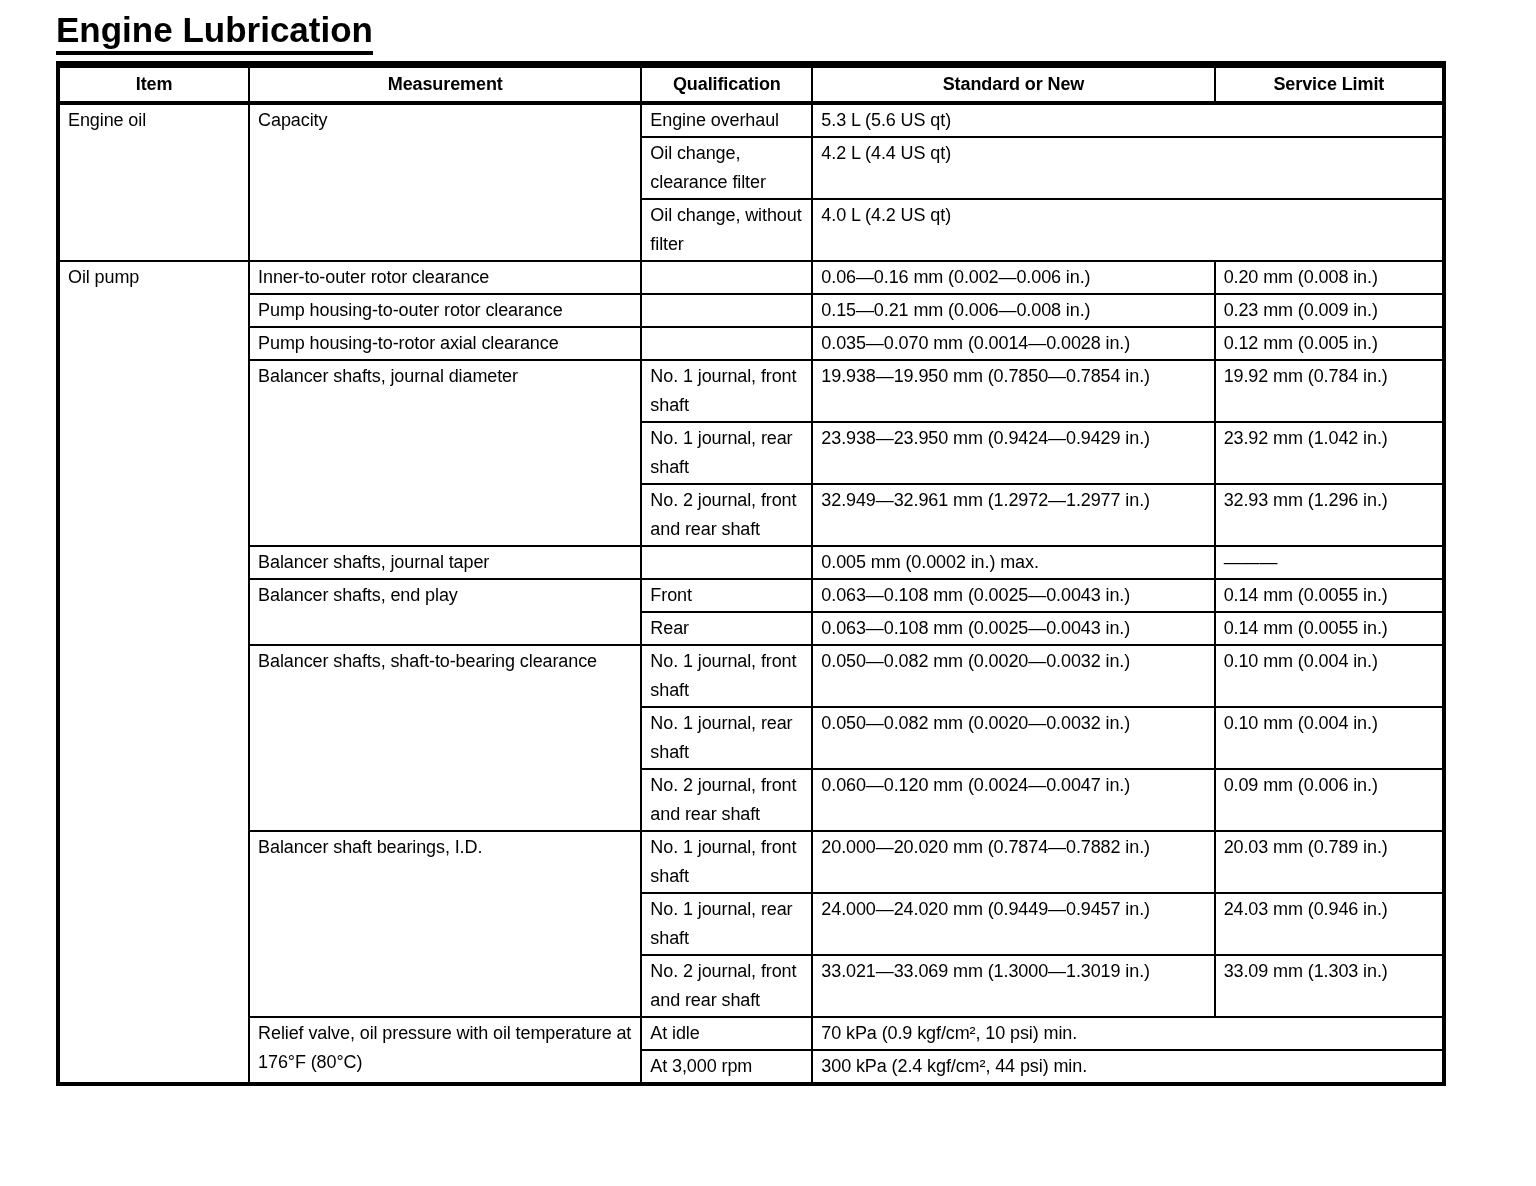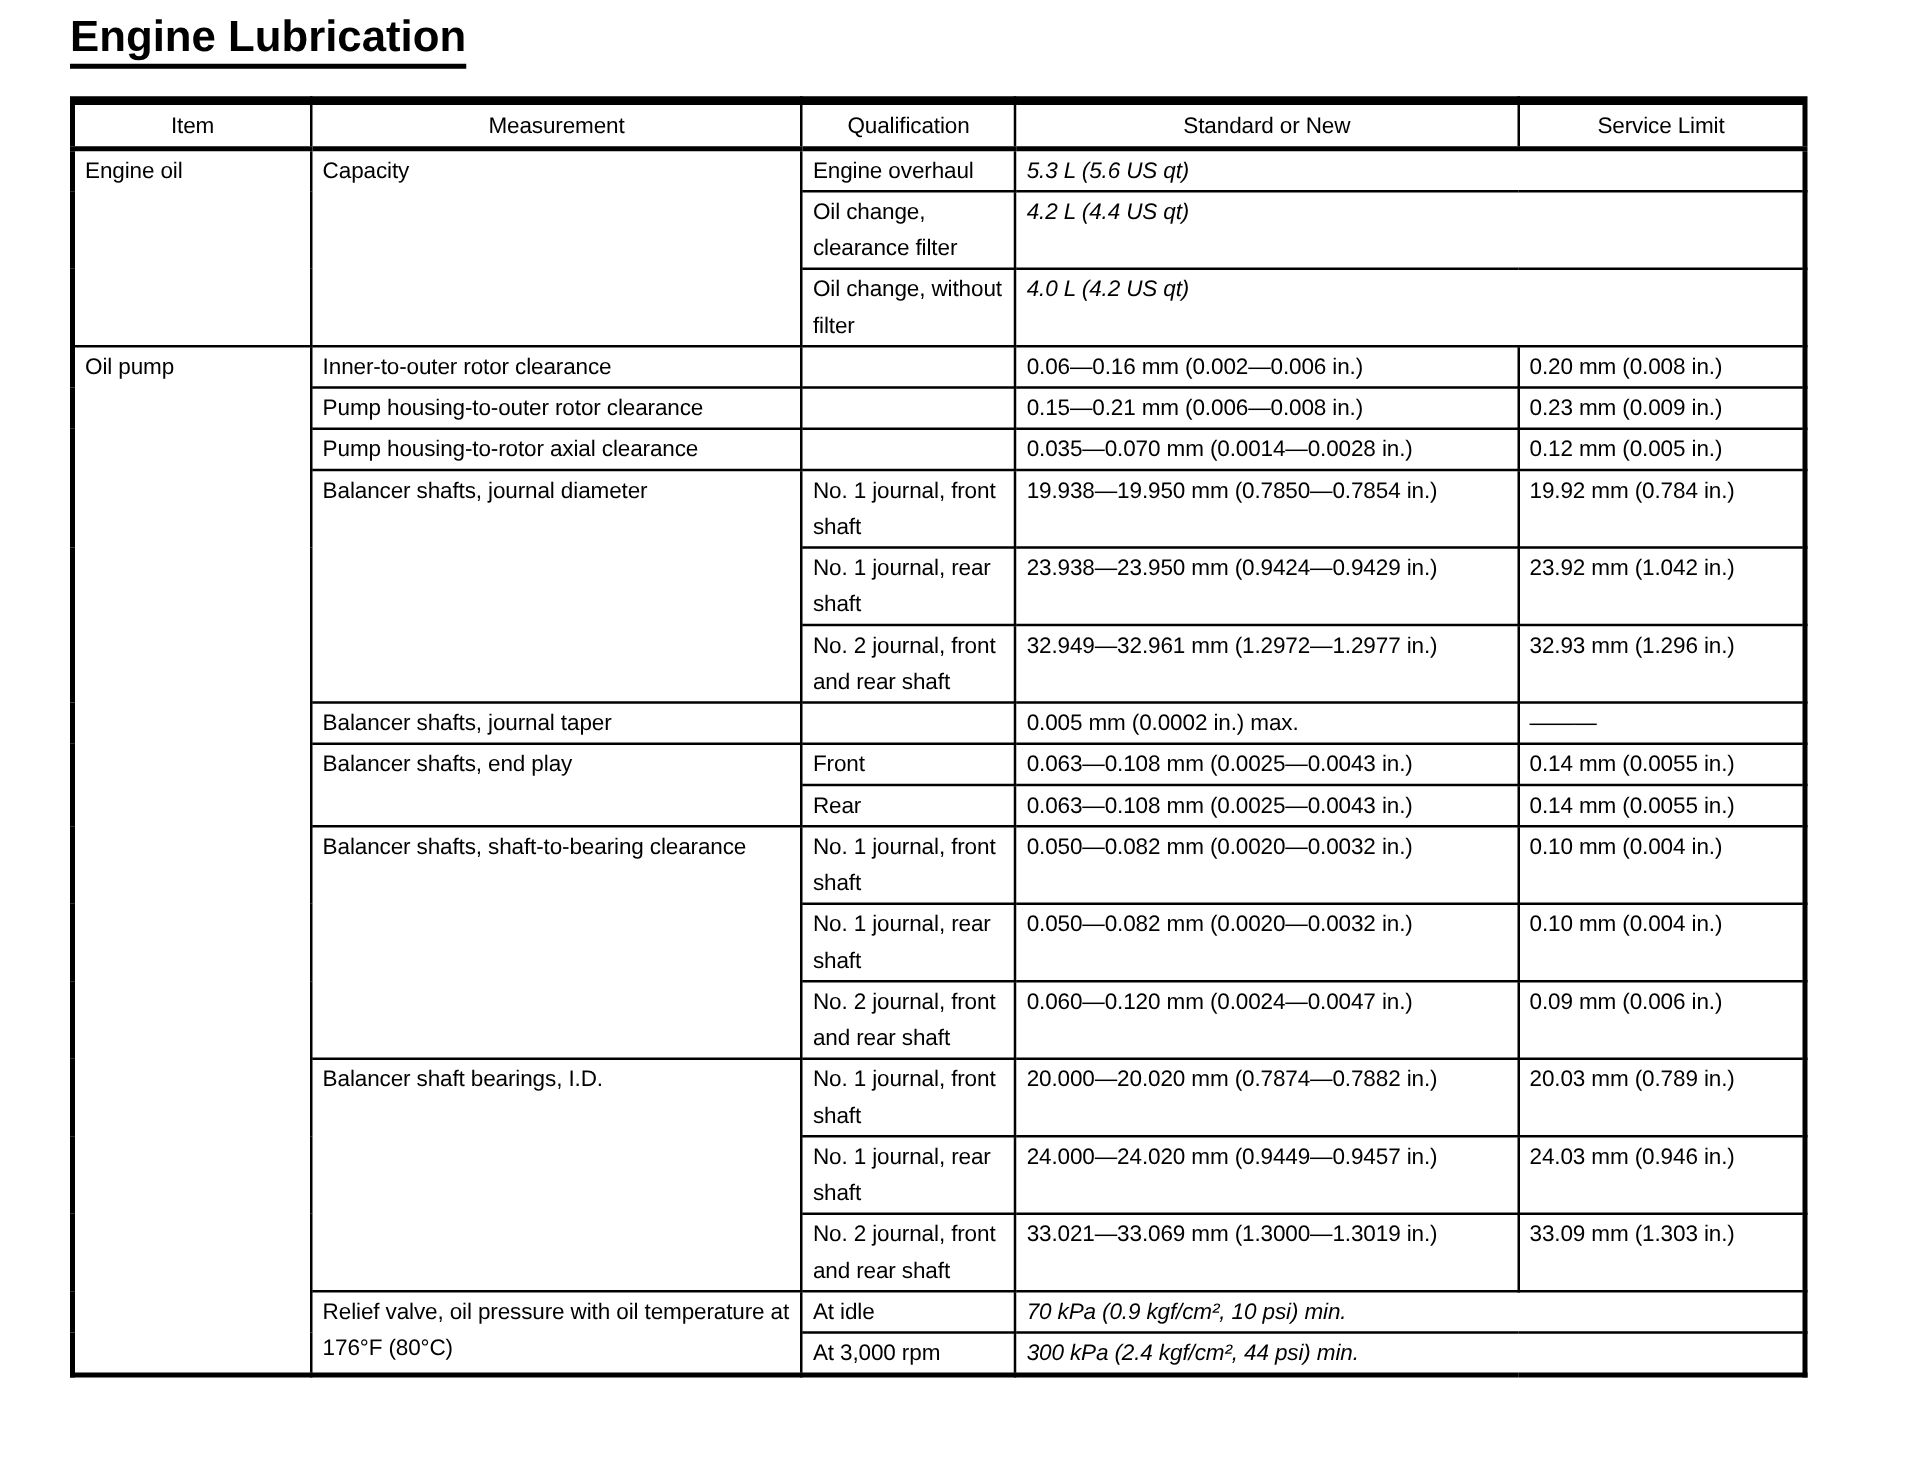--- a/index.html
+++ b/index.html
@@ -17,46 +17,46 @@
   .page {
     padding: 8px 0 0 56px;
   }
   .title {
     display: inline-block;
     font-size: 35px;
     font-weight: bold;
     letter-spacing: 0px;
     border-bottom: 4px solid #000;
     padding-bottom: 1px;
-    margin: 2px 0 22px 0;
+    margin: 2px 0 6px 0;
   }
   table.spec-table {
     border-collapse: collapse;
     table-layout: fixed;
     width: 1390px;
     border: 4px solid #000;
     border-top: 7px solid #000;
   }
   .spec-table th, .spec-table td {
     border: 2px solid #000;
     vertical-align: top;
     padding: 1px 8px;
     font-size: 18px;
     line-height: 29px;
     letter-spacing: -0.1px;
     word-wrap: break-word;
   }
   .spec-table th {
     text-align: center;
-    font-weight: normal;
+    font-weight: bold;
     border-bottom: 4px solid #000;
     padding: 2px 4px;
   }
   td.c-std, td.c-lim { white-space: nowrap; }
-  td.c-std.wide { white-space: normal; font-style: italic; }
+  td.c-std.wide { white-space: normal; }
 </style>
 </head>
 <body>
 
 <div class="page">
 
   <h1 class="title">Engine Lubrication</h1>
 
   <table class="spec-table">
     <colgroup>

